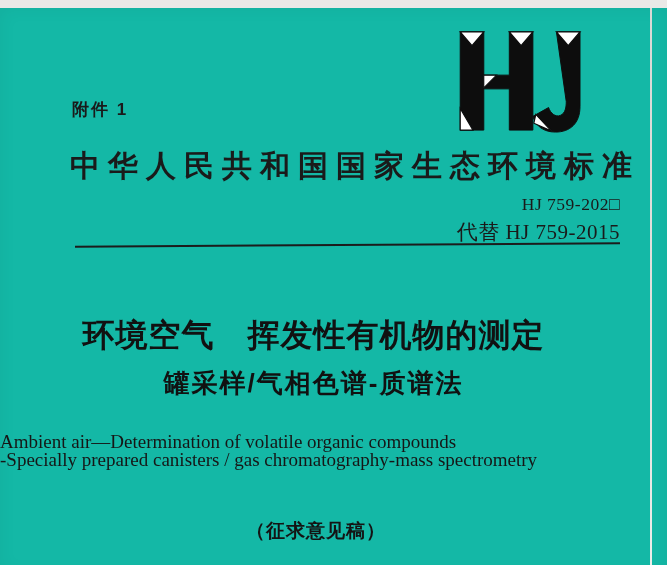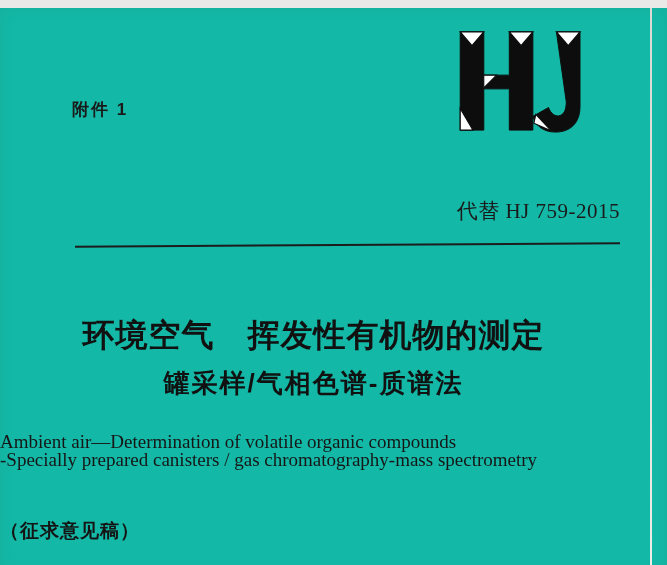--- a/index.html
+++ b/index.html
@@ -48,23 +48,23 @@
   }
   .title-zh.l1{top:306px; font-size:32px; letter-spacing:1px;}
   .title-zh.l2{top:358px; font-size:26px; letter-spacing:2px;}
   .title-en{
     position:absolute; left:0; width:663px; 
     font-family:"Liberation Serif", serif; font-size:19px; color:#161616;
   }
   .title-en.l1{top:423px;}
   .title-en.l2{top:441px;}
   .draft-note{
-    position:absolute; left:0; width:608px; top:510px; 
+    position:absolute; left:0; width:608px; top:510px; text-align:center;
     font-family:"Liberation Sans", sans-serif;
-    font-weight:700; font-size:19px; letter-spacing:1px; color:#141414;
+    font-weight:700; font-size:19px; letter-spacing:1px; color:#141414;padding-left:12px;
   }
 </style>
 </head>
 <body>
 
 <div class="page">
 
   <div class="edge-line"></div>
 
   <div class="attachment">附件 1</div>
@@ -77,22 +77,24 @@
     <path d="M106 4 h24 v76 c0 17 -10 26 -25 26 c-12 0 -20 -6 -23 -16 l16 -9 c2 6 7 10 12 8 c5 -2 6 -8 6 -14 Z" fill="#0d0d0d" stroke="#0d0d0d" stroke-width="1"></path>
 
     <path d="M8 4 L32 4 L20 18 Z" fill="#ffffff" stroke="#0d0d0d" stroke-width="1.3"></path>
     <path d="M58 4 L82 4 L70 18 Z" fill="#ffffff" stroke="#0d0d0d" stroke-width="1.3"></path>
     <path d="M106 4 L130 4 L118 18 Z" fill="#ffffff" stroke="#0d0d0d" stroke-width="1.3"></path>
     <path d="M8 104 L8 82 L21 104 Z" fill="#ffffff" stroke="#0d0d0d" stroke-width="1.2"></path>
     <path d="M32 48 L45 48 L32 61 Z" fill="#ffffff" stroke="#0d0d0d" stroke-width="1.1"></path>
     <path d="M85 88 L101 105 L83 97 Z" fill="#ffffff" stroke="#0d0d0d" stroke-width="1.2"></path>
   </svg>
 
+  <div class="header-title">中华人民共和国国家生态环境标准</div>
 
   <div class="std-block">
+    <div class="std-number">HJ 759-202□</div>
     <div class="std-replaces">代替 HJ 759-2015</div>
   </div>
 
   <div class="rule"></div>
 
   <div class="title-zh l1">环境空气　挥发性有机物的测定</div>
   <div class="title-zh l2">罐采样/气相色谱-质谱法</div>
 
   <div class="title-en l1">Ambient air—Determination of volatile organic compounds</div>
   <div class="title-en l2">-Specially prepared canisters / gas chromatography-mass spectrometry</div>

